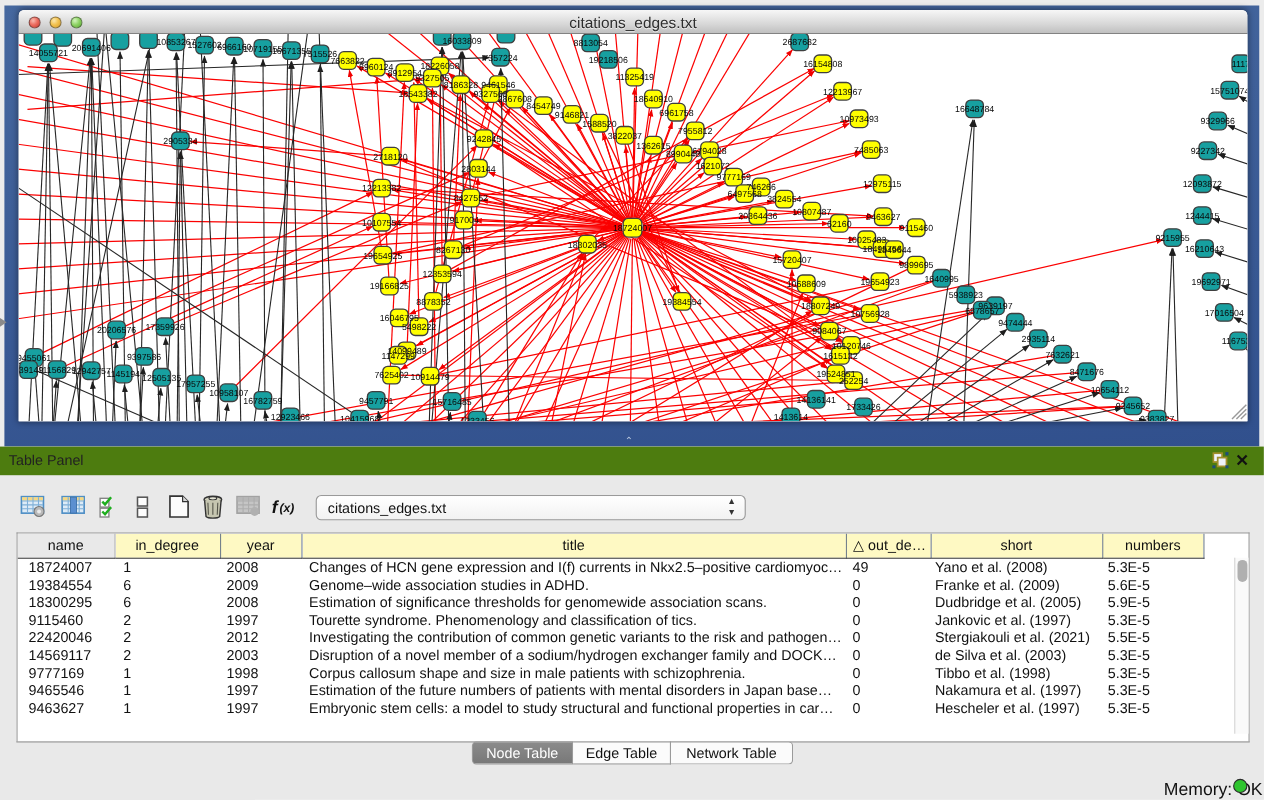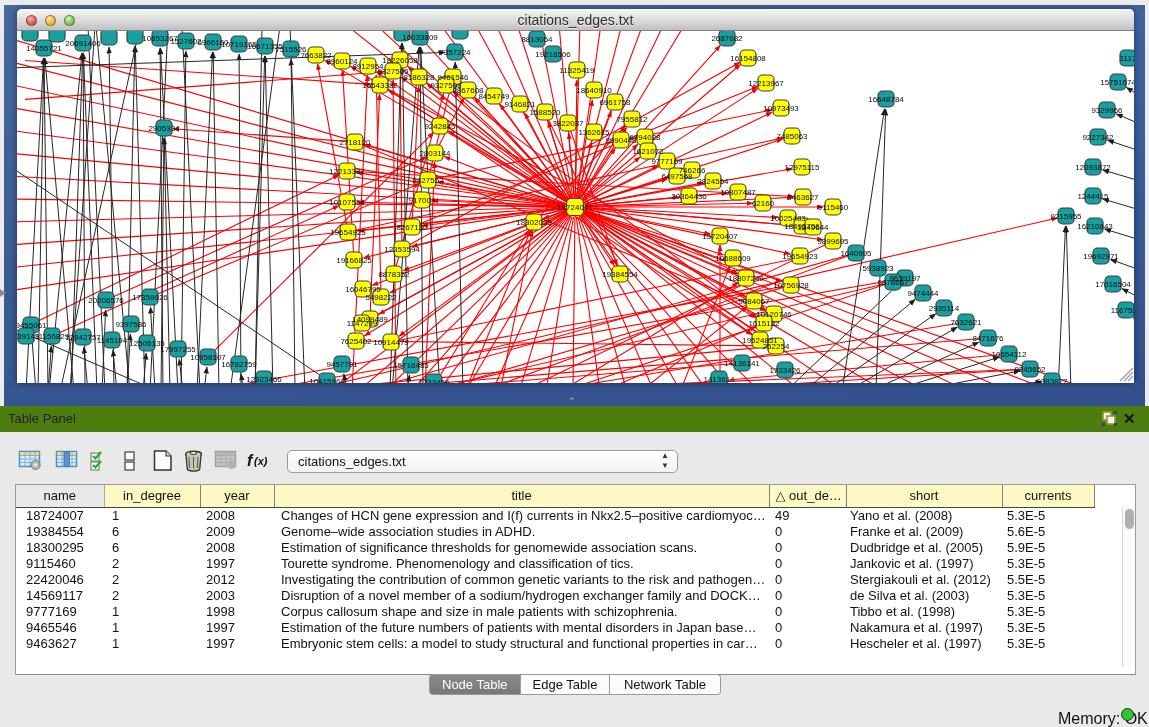--- a/index.html
+++ b/index.html
@@ -663,21 +663,21 @@
           <col style="width:92px">
         </colgroup>
       <tbody>
           <tr>
             <th class="c1">name</th>
             <th>in_degree</th>
             <th>year</th>
             <th>title</th>
             <th style="text-align:left;padding-left:6px">△ out_de…</th>
             <th>short</th>
-            <th>currents</th>
+            <th>numbers</th>
           </tr>
       <tr>
             <td class="c1">18724007</td>
             <td class="c2">1</td>
             <td class="c3">2008</td>
             <td class="c4">Changes of HCN gene expression and I(f) currents in Nkx2.5–positive cardiomyoc…</td>
             <td class="c5">49</td>
             <td class="c6">Yano et al. (2008)</td>
             <td class="c7">5.3E-5</td>
           </tr>
@@ -707,21 +707,21 @@
             <td class="c5">0</td>
             <td class="c6">Jankovic et al. (1997)</td>
             <td class="c7">5.3E-5</td>
           </tr>
           <tr>
             <td class="c1">22420046</td>
             <td class="c2">2</td>
             <td class="c3">2012</td>
             <td class="c4">Investigating the contribution of common genetic variants to the risk and pathogen…</td>
             <td class="c5">0</td>
-            <td class="c6">Stergiakouli et al. (2012)</td>
+            <td class="c6">Stergiakouli et al. (2021)</td>
             <td class="c7">5.5E-5</td>
           </tr>
           <tr>
             <td class="c1">14569117</td>
             <td class="c2">2</td>
             <td class="c3">2003</td>
             <td class="c4">Disruption of a novel member of a sodium/hydrogen exchanger family and DOCK…</td>
             <td class="c5">0</td>
             <td class="c6">de Silva et al. (2003)</td>
             <td class="c7">5.3E-5</td>

